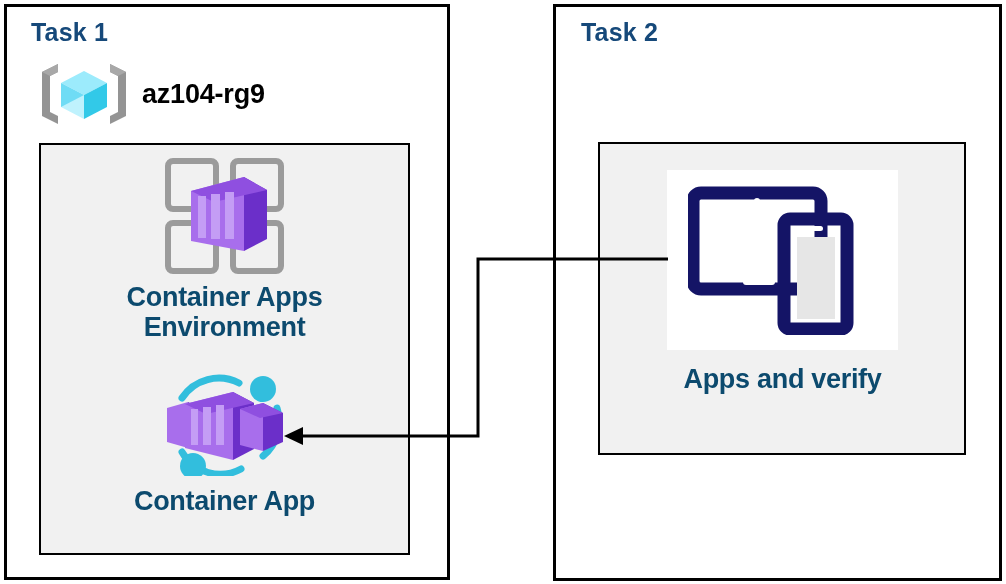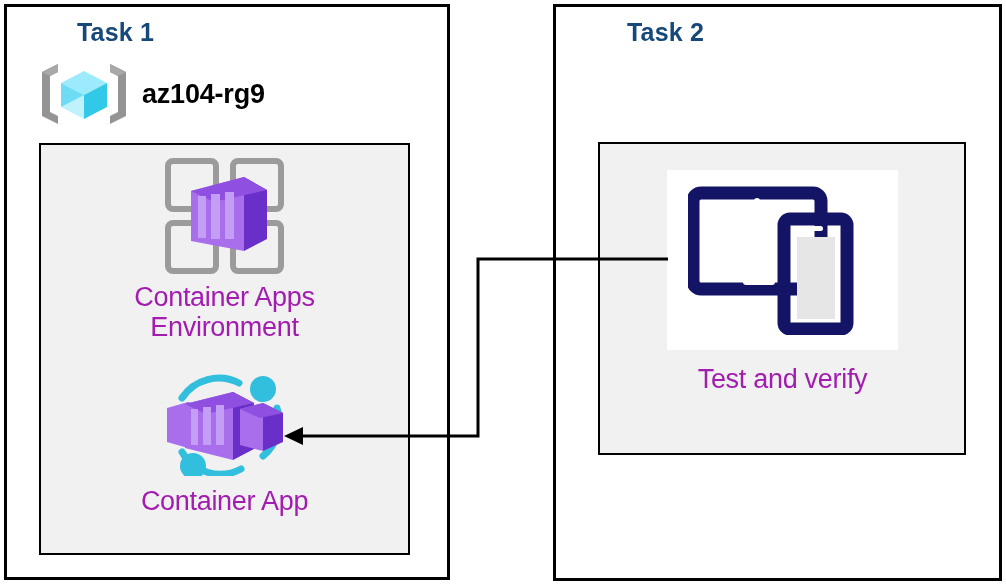--- a/index.html
+++ b/index.html
@@ -32,21 +32,20 @@
   #task1-panel { left: 4px;   top: 4px; width: 446px; height: 576px; }
   #task2-panel { left: 553px; top: 4px; width: 449px; height: 577px; }
 
   .task-title {
     position: absolute;
     font-size: 25px;
     font-weight: bold;
     color: #16497A;
     letter-spacing: 0.2px;
     white-space: nowrap;
-    margin-left: 46px;
   }
   #task1-title { left: 31px;  top: 18px; }
   #task2-title { left: 581px; top: 18px; text-align: right; }
 
   
   #rg-row {
     position: absolute;
     left: 36px;
     top: 58px;
     display: flex;
@@ -73,22 +72,22 @@
   #cae-box  { left: 39px;  top: 143px; width: 371px; height: 412px; }
   #test-box { left: 598px; top: 142px; width: 368px; height: 313px; }
 
   
   .node {
     position: absolute;
     text-align: center;
   }
   .node-label {
     font-size: 27px;
-    font-weight: normal;
-    color: #a21caf;
+    font-weight: bold;
+    color: #0c4a6e;
     line-height: 1.12;
     letter-spacing: -0.3px;
     white-space: pre-line;
   }
 
   #cae-node      { left: 54px;  top: 155px; width: 341px; }
   #capp-node     { left: 54px;  top: 372px; width: 341px; }
   #testdev-node  { left: 612px; top: 170px; width: 341px; }
 
   #cae-icon     { width: 128px; height: 123px; display:block; margin: 0 auto; }
@@ -209,21 +208,21 @@
 
         <rect x="5" y="8" width="128" height="96" rx="8" fill="none" stroke="#141466" stroke-width="13"></rect>
         <circle cx="69" cy="16" r="3" fill="#ffffff"></circle>
         <rect x="55" y="94" width="32" height="6" rx="3" fill="#ffffff"></rect>
 
         <rect x="96" y="34" width="63" height="110" rx="6" fill="none" stroke="#141466" stroke-width="13"></rect>
         <rect x="109" y="52" width="38" height="82" fill="#E6E6E6"></rect>
         <rect x="119" y="41" width="16" height="5" rx="2.5" fill="#ffffff"></rect>
       </svg>
     </div>
-    <div class="node-label" id="testdev-caption">Test and verify</div>
+    <div class="node-label" id="testdev-caption">Apps and verify</div>
   </div>
 
   <svg id="connector" viewBox="0 0 1006 584">
     <path d="M668 259 L478 259 L478 436 L300 436" fill="none" stroke="#000000" stroke-width="3"></path>
     <path d="M284 436 L303 427 L303 445 Z" fill="#000000"></path>
   </svg>
 
 </div>
 
 </body></html>

